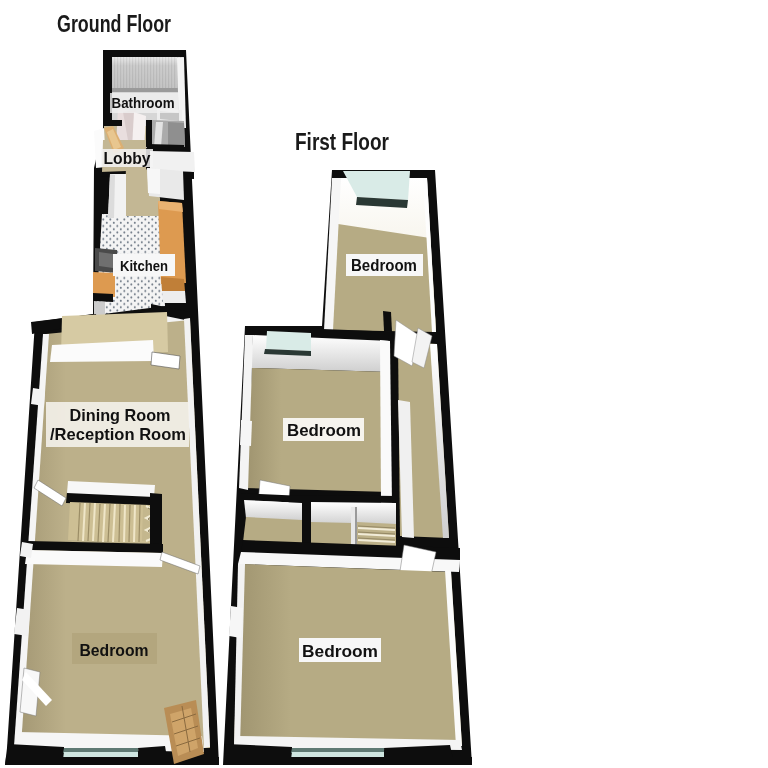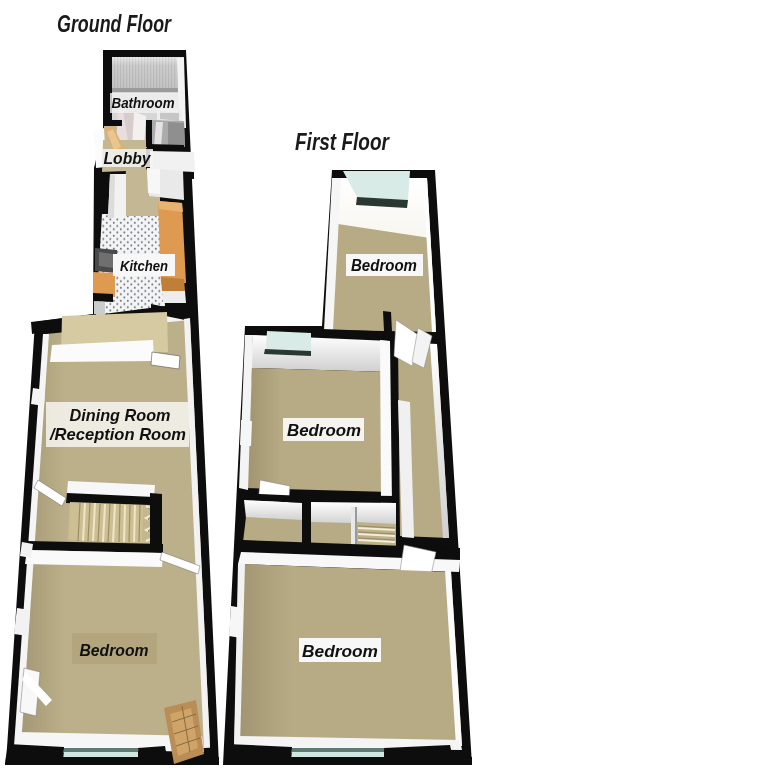--- a/index.html
+++ b/index.html
@@ -1,16 +1,16 @@
 <!DOCTYPE html>
 <html><head>
 <meta charset="utf-8">
 <style>
   html,body{margin:0;padding:0;background:#ffffff;}
-  .wrap{width:768px;height:768px;position:relative;font-family:"Liberation Sans",sans-serif;font-style:italic;}
+  .wrap{width:768px;height:768px;position:relative;font-family:"Liberation Sans",sans-serif;}
   svg{display:block;}
   text{font-family:"Liberation Sans",sans-serif;}
 </style>
 </head>
 <body>
 <div class="wrap">
 <svg width="768" height="768" viewBox="0 0 768 768">
 <defs>
   <linearGradient id="bathTop" x1="0" y1="0" x2="0" y2="1">
     <stop offset="0" stop-color="#f2f2f2"></stop>

